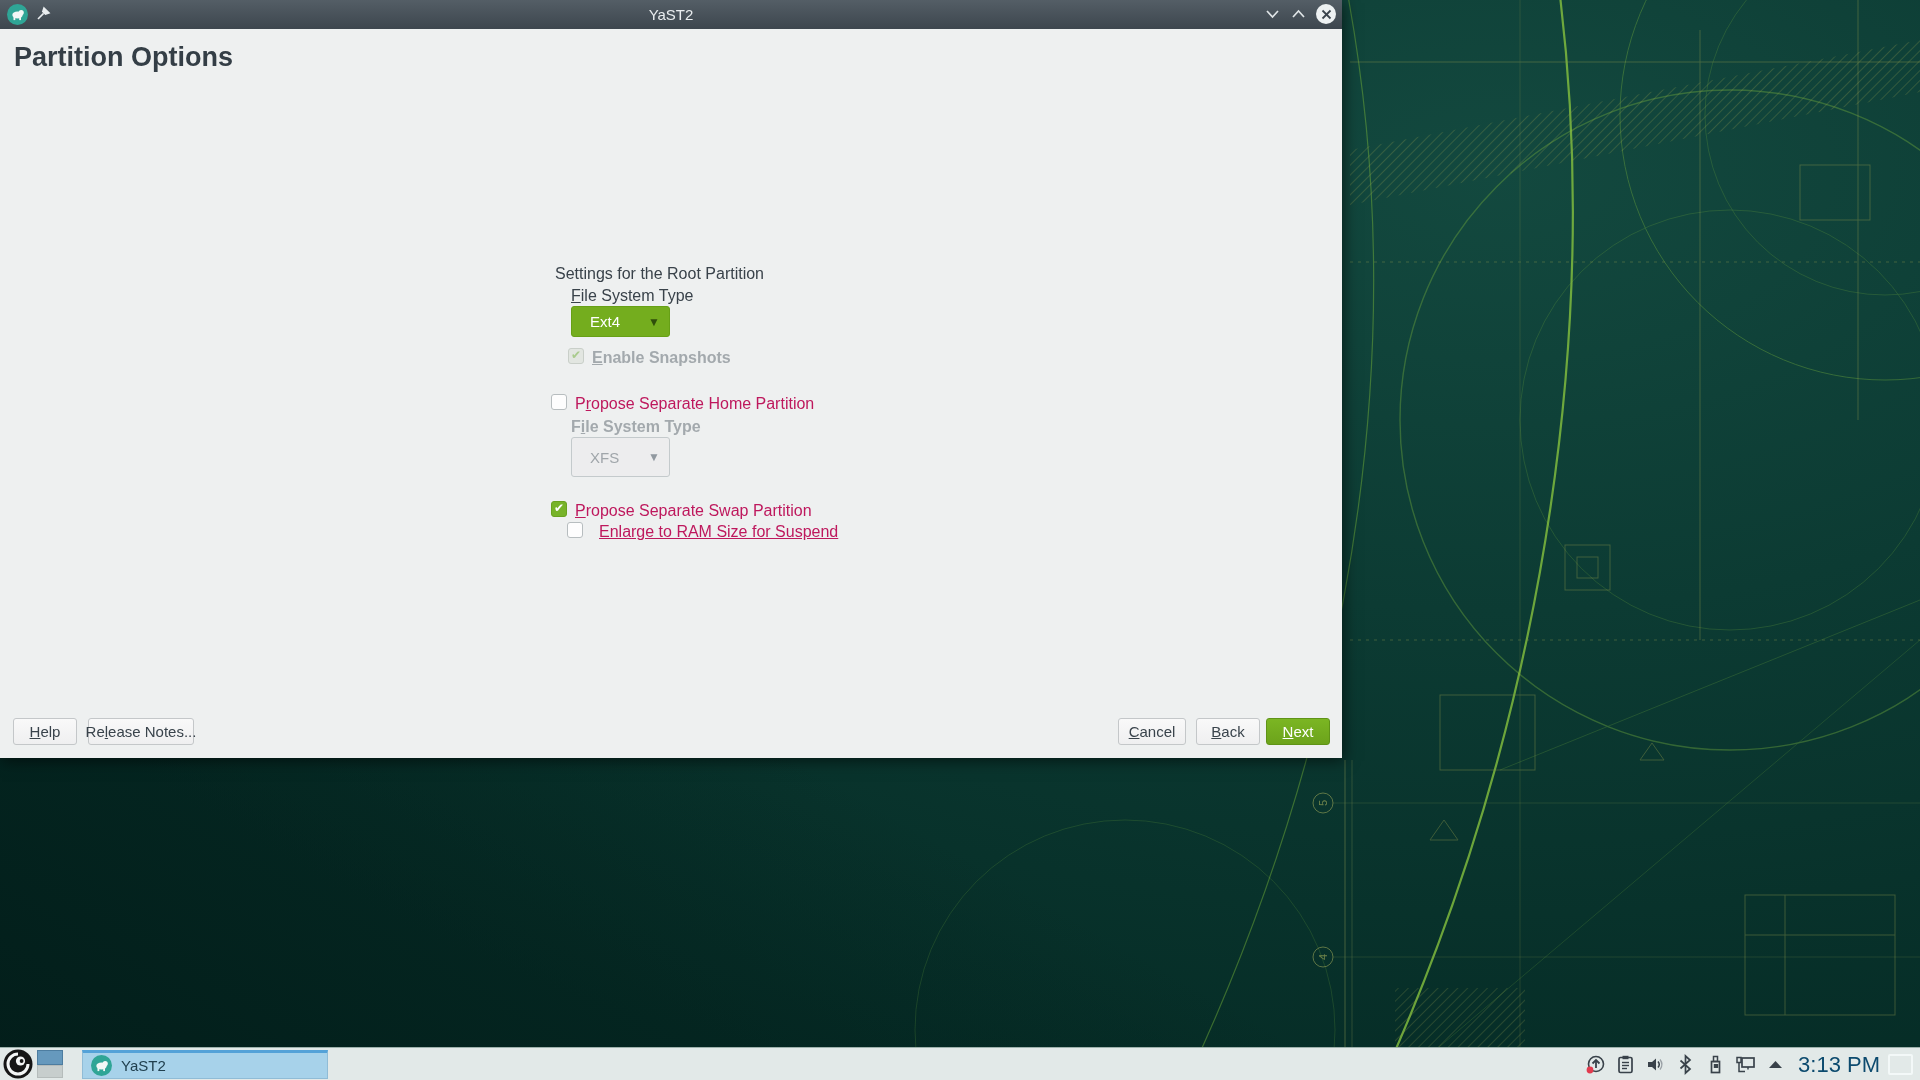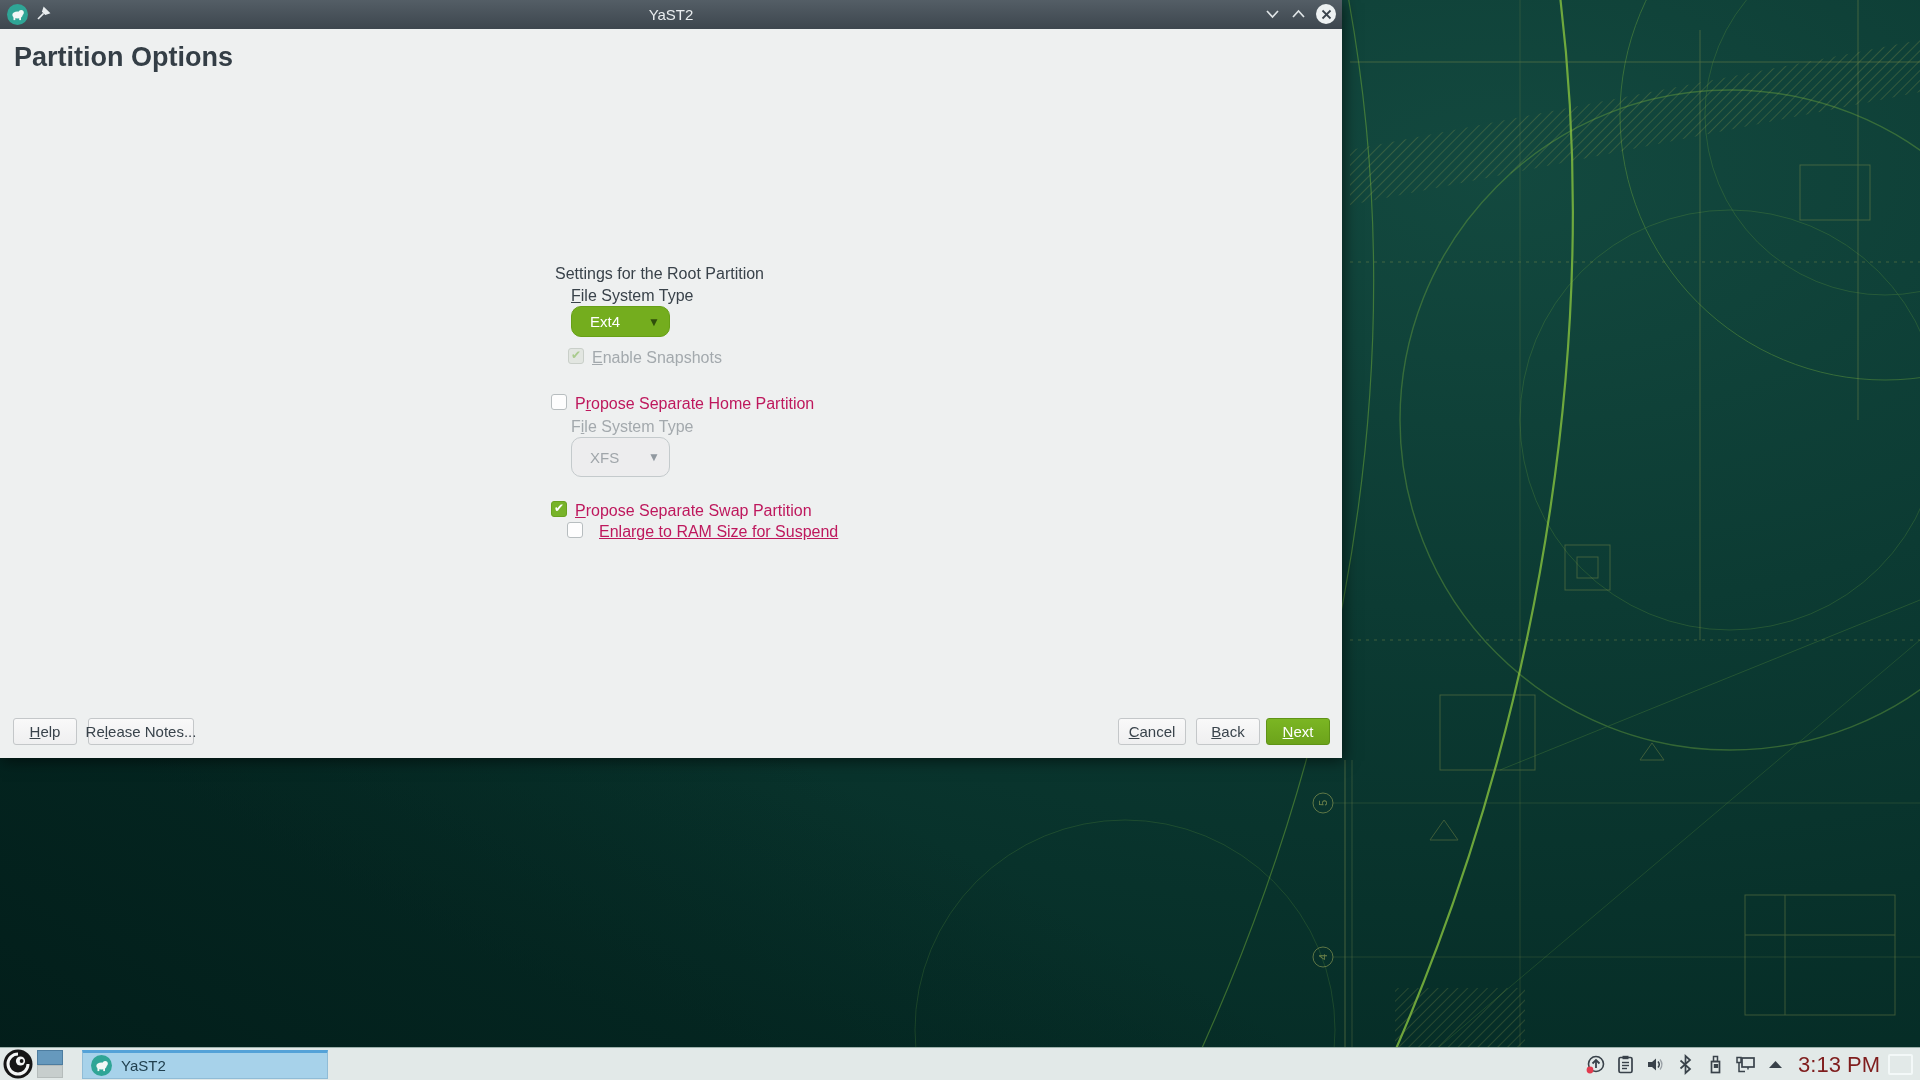--- a/index.html
+++ b/index.html
@@ -18,24 +18,24 @@
   #tb-title { position:absolute; left:0; right:0; text-align:center; color:#e9edef; font-size:15px; }
   .tb-ctl { position:absolute; top:8px; width:15px; height:12px; }
   #tb-min { right:62px; } #tb-max { right:36px; }
   #tb-close { position:absolute; right:6px; top:4px; width:20px; height:20px; border-radius:50%;
     background:#edf1f2; display:flex; align-items:center; justify-content:center; }
 
   #heading { position:absolute; left:14px; top:42px; font-size:27px; font-weight:bold; color:#343e46; }
 
   
   .flabel { position:absolute; font-size:16px; color:#39424a; white-space:nowrap; }
-  .flabel.dim { color:#a3a9ad; }
+  .flabel.dim { color:#a3a9ad;font-weight:bold; }
   u { text-decoration:underline; }
 
-  .combo { position:absolute; width:99px; height:31px; border-radius:10px;
+  .combo { position:absolute; width:99px; height:31px; border-radius:3px;
     display:flex; align-items:center; font-size:15px; }
   .combo .arrow { position:absolute; right:9px; font-size:12px; line-height:1; }
   .combo.enabled { background:#74ad1e; border:1px solid #67a016; color:#fff; }
   .combo.enabled .arrow { color:#2f4e0b; }
   .combo.disabled { background:#ededee; border:1px solid #c4cacc; color:#a0a6aa; height:40px; }
   .combo.disabled .arrow { color:#9199a0; }
   .combo .combo-value { padding-left:18px; }
 
   .checkbox { position:absolute; width:16px; height:16px; border-radius:3px;
     background:#fdfdfd; border:1px solid #b7bdbf; }
@@ -61,21 +61,21 @@
   .pager-cell { position:absolute; left:37px; width:26px; }
   #pager-cell-1 { top:2px; height:15px; background:#6699bd; border:1px solid #4d7da0; }
   #pager-cell-2 { top:17px; height:13px; background:#c7cecd; border:1px solid #b5bcbb; }
   #task-button { position:absolute; left:82px; top:2px; width:246px; height:29px;
     background:#a7d2ea; border:1px solid #90bcd6; border-top:3px solid #54a2d8;
     display:flex; align-items:center; gap:9px; padding-left:8px; }
   #task-button .task-label { font-size:15px; color:#21404f; }
   #tray { position:absolute; right:134px; top:0; height:33px; display:flex; align-items:center; gap:9px; }
   .tray-icon { width:21px; height:21px; }
   #clock { position:absolute; right:40px; top:0; height:33px; display:flex; align-items:center;
-    font-size:22px; color:#7f1d1d; }
+    font-size:22px; color:#0c4a6e; }
   #show-desktop { position:absolute; right:7px; top:6px; width:25px; height:21px;
     border:2px solid #f3f8f8; border-radius:2px; background:transparent; }
 </style>
 </head>
 <body>
 
 <div id="desktop">
 
   <svg id="wallpaper" viewBox="0 0 1920 1080" width="1920" height="1080">
     <defs>

